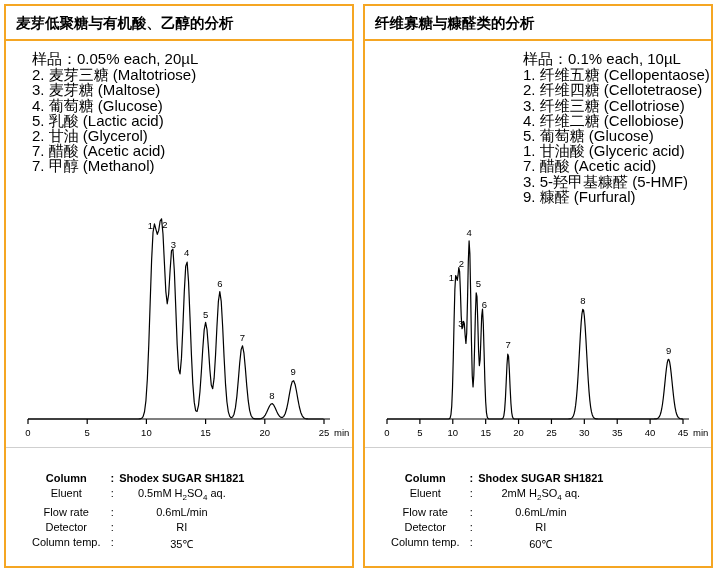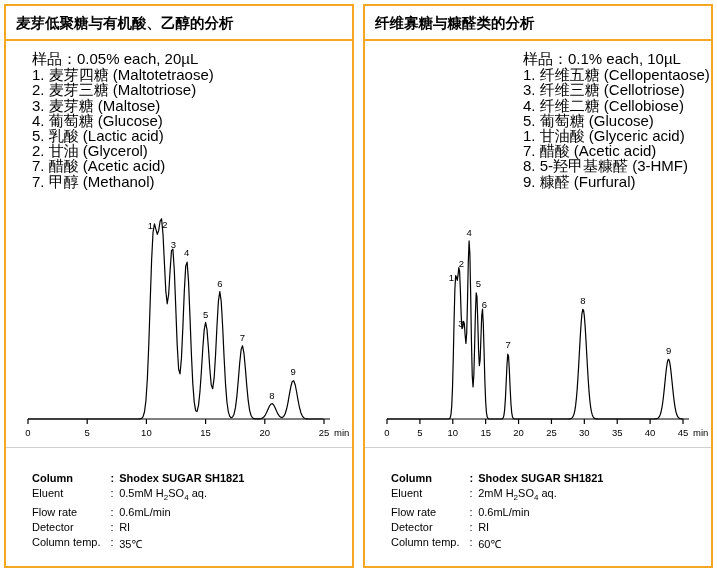--- a/index.html
+++ b/index.html
@@ -76,20 +76,21 @@
     font-size: 11px;
     color: #000;
   }
   .conds table {
     border-collapse: collapse;
   }
   .conds td {
     padding: 1.5px 0;
     vertical-align: top;
     white-space: nowrap;
+    text-align: center;
   }
   .conds td.k {
     padding-right: 10px;
   }
   .conds tr.first td {
     font-weight: bold;
   }
   .conds td.sep { padding-right: 5px; }
   sub { font-size: 8px; }
   .divider {
@@ -102,21 +103,20 @@
 <body>
 
 <div class="page">
 
   <div class="panel">
     <div class="panel-title">麦芽低聚糖与有机酸、乙醇的分析</div>
     <div class="panel-body">
 
       <div class="legend legend-left">
         <div class="sample">样品：0.05% each, 20µL</div>
-        <div>1. 麦芽四糖 (Maltotetraose)</div>
         <div>2. 麦芽三糖 (Maltotriose)</div>
         <div>3. 麦芽糖 (Maltose)</div>
         <div>4. 葡萄糖 (Glucose)</div>
         <div>5. 乳酸 (Lactic acid)</div>
         <div>2. 甘油 (Glycerol)</div>
         <div>7. 醋酸 (Acetic acid)</div>
         <div>7. 甲醇 (Methanol)</div>
       </div>
 
       <div class="chart">
@@ -185,26 +185,27 @@
     </div>
   </div>
 
   <div class="panel">
     <div class="panel-title">纤维寡糖与糠醛类的分析</div>
     <div class="panel-body">
 
       <div class="legend legend-right">
         <div class="sample">样品：0.1% each, 10µL</div>
         <div>1. 纤维五糖 (Cellopentaose)</div>
+        <div>2. 纤维四糖 (Cellotetraose)</div>
         <div>3. 纤维三糖 (Cellotriose)</div>
         <div>4. 纤维二糖 (Cellobiose)</div>
         <div>5. 葡萄糖 (Glucose)</div>
         <div>1. 甘油酸 (Glyceric acid)</div>
         <div>7. 醋酸 (Acetic acid)</div>
-        <div>8. 5-羟甲基糠醛 (3-HMF)</div>
+        <div>3. 5-羟甲基糠醛 (5-HMF)</div>
         <div>9. 糠醛 (Furfural)</div>
       </div>
 
       <div class="chart">
         <svg id="svg-right" width="345" height="420" viewBox="0 0 345 420">
             <path d="M 22.00 378.00 L 22.79 378.00 L 23.58 378.00 L 24.37 378.00 L 25.16 378.00 L 25.95 378.00 L 26.74 378.00 L 27.53 378.00 L 28.31 378.00 L 29.10 378.00 L 29.89 378.00 L 30.68 378.00 L 31.47 378.00 L 32.26 378.00 L 33.05 378.00 L 33.84 378.00 L 34.63 378.00 L 35.42 378.00 L 36.21 378.00 L 37.00 378.00 L 37.79 378.00 L 38.58 378.00 L 39.37 378.00 L 40.15 378.00 L 40.94 378.00 L 41.73 378.00 L 42.52 378.00 L 43.31 378.00 L 44.10 378.00 L 44.89 378.00 L 45.68 378.00 L 46.47 378.00 L 47.26 378.00 L 48.05 378.00 L 48.84 378.00 L 49.63 378.00 L 50.42 378.00 L 51.21 378.00 L 51.99 378.00 L 52.78 378.00 L 53.57 378.00 L 54.36 378.00 L 55.15 378.00 L 55.94 378.00 L 56.73 378.00 L 57.52 378.00 L 58.31 378.00 L 59.10 378.00 L 59.89 378.00 L 60.68 378.00 L 61.47 378.00 L 62.26 378.00 L 63.05 378.00 L 63.83 378.00 L 64.62 378.00 L 65.41 378.00 L 66.20 378.00 L 66.99 378.00 L 67.78 378.00 L 68.57 378.00 L 69.36 378.00 L 70.15 378.00 L 70.94 378.00 L 71.73 378.00 L 72.52 378.00 L 73.31 378.00 L 74.10 378.00 L 74.89 378.00 L 75.67 378.00 L 76.46 378.00 L 77.25 378.00 L 78.04 378.00 L 78.83 378.00 L 79.62 378.00 L 80.41 378.00 L 81.20 378.00 L 81.99 378.00 L 82.78 377.99 L 83.57 377.96 L 84.36 377.75 L 85.15 376.85 L 85.94 373.71 L 86.73 365.09 L 87.51 346.61 L 88.30 316.20 L 89.09 279.15 L 89.88 248.28 L 90.67 234.64 L 91.46 236.20 L 92.25 239.31 L 93.04 234.21 L 93.83 226.67 L 94.62 230.64 L 95.41 250.46 L 96.20 274.63 L 96.99 287.73 L 97.78 286.14 L 98.57 280.33 L 99.35 282.76 L 100.14 294.31 L 100.93 302.36 L 101.72 291.84 L 102.51 259.58 L 103.30 220.71 L 104.09 199.92 L 104.88 212.79 L 105.67 253.41 L 106.46 300.71 L 107.25 334.72 L 108.04 346.01 L 108.83 334.26 L 109.62 305.44 L 110.41 272.31 L 111.19 251.92 L 111.98 255.74 L 112.77 280.31 L 113.56 309.14 L 114.35 324.58 L 115.14 318.69 L 115.93 296.93 L 116.72 274.71 L 117.51 268.07 L 118.30 282.79 L 119.09 311.27 L 119.88 340.19 L 120.67 360.69 L 121.46 371.59 L 122.25 376.08 L 123.03 377.54 L 123.82 377.91 L 124.61 377.99 L 125.40 378.00 L 126.19 378.00 L 126.98 378.00 L 127.77 378.00 L 128.56 378.00 L 129.35 378.00 L 130.14 378.00 L 130.93 378.00 L 131.72 378.00 L 132.51 378.00 L 133.30 378.00 L 134.09 378.00 L 134.87 378.00 L 135.66 377.99 L 136.45 377.96 L 137.24 377.79 L 138.03 377.08 L 138.82 374.83 L 139.61 369.12 L 140.40 357.91 L 141.19 341.26 L 141.98 323.70 L 142.77 313.15 L 143.56 315.41 L 144.35 329.19 L 145.14 347.23 L 145.93 362.33 L 146.71 371.55 L 147.50 375.85 L 148.29 377.42 L 149.08 377.87 L 149.87 377.98 L 150.66 378.00 L 151.45 378.00 L 152.24 378.00 L 153.03 378.00 L 153.82 378.00 L 154.61 378.00 L 155.40 378.00 L 156.19 378.00 L 156.98 378.00 L 157.77 378.00 L 158.55 378.00 L 159.34 378.00 L 160.13 378.00 L 160.92 378.00 L 161.71 378.00 L 162.50 378.00 L 163.29 378.00 L 164.08 378.00 L 164.87 378.00 L 165.66 378.00 L 166.45 378.00 L 167.24 378.00 L 168.03 378.00 L 168.82 378.00 L 169.61 378.00 L 170.39 378.00 L 171.18 378.00 L 171.97 378.00 L 172.76 378.00 L 173.55 378.00 L 174.34 378.00 L 175.13 378.00 L 175.92 378.00 L 176.71 378.00 L 177.50 378.00 L 178.29 378.00 L 179.08 378.00 L 179.87 378.00 L 180.66 378.00 L 181.45 378.00 L 182.23 378.00 L 183.02 378.00 L 183.81 378.00 L 184.60 378.00 L 185.39 378.00 L 186.18 378.00 L 186.97 378.00 L 187.76 378.00 L 188.55 378.00 L 189.34 378.00 L 190.13 378.00 L 190.92 378.00 L 191.71 378.00 L 192.50 378.00 L 193.29 378.00 L 194.07 378.00 L 194.86 378.00 L 195.65 378.00 L 196.44 378.00 L 197.23 378.00 L 198.02 378.00 L 198.81 378.00 L 199.60 378.00 L 200.39 378.00 L 201.18 378.00 L 201.97 377.99 L 202.76 377.98 L 203.55 377.96 L 204.34 377.91 L 205.13 377.81 L 205.91 377.59 L 206.70 377.17 L 207.49 376.40 L 208.28 375.06 L 209.07 372.83 L 209.86 369.34 L 210.65 364.17 L 211.44 356.93 L 212.23 347.41 L 213.02 335.65 L 213.81 322.10 L 214.60 307.64 L 215.39 293.55 L 216.18 281.36 L 216.97 272.55 L 217.75 268.28 L 218.54 269.15 L 219.33 275.03 L 220.12 285.12 L 220.91 298.12 L 221.70 312.49 L 222.49 326.77 L 223.28 339.80 L 224.07 350.84 L 224.86 359.59 L 225.65 366.10 L 226.44 370.67 L 227.23 373.69 L 228.02 375.58 L 228.81 376.71 L 229.59 377.34 L 230.38 377.68 L 231.17 377.85 L 231.96 377.93 L 232.75 377.97 L 233.54 377.99 L 234.33 378.00 L 235.12 378.00 L 235.91 378.00 L 236.70 378.00 L 237.49 378.00 L 238.28 378.00 L 239.07 378.00 L 239.86 378.00 L 240.65 378.00 L 241.43 378.00 L 242.22 378.00 L 243.01 378.00 L 243.80 378.00 L 244.59 378.00 L 245.38 378.00 L 246.17 378.00 L 246.96 378.00 L 247.75 378.00 L 248.54 378.00 L 249.33 378.00 L 250.12 378.00 L 250.91 378.00 L 251.70 378.00 L 252.49 378.00 L 253.27 378.00 L 254.06 378.00 L 254.85 378.00 L 255.64 378.00 L 256.43 378.00 L 257.22 378.00 L 258.01 378.00 L 258.80 378.00 L 259.59 378.00 L 260.38 378.00 L 261.17 378.00 L 261.96 378.00 L 262.75 378.00 L 263.54 378.00 L 264.33 378.00 L 265.11 378.00 L 265.90 378.00 L 266.69 378.00 L 267.48 378.00 L 268.27 378.00 L 269.06 378.00 L 269.85 378.00 L 270.64 378.00 L 271.43 378.00 L 272.22 378.00 L 273.01 378.00 L 273.80 378.00 L 274.59 378.00 L 275.38 378.00 L 276.17 378.00 L 276.95 378.00 L 277.74 378.00 L 278.53 378.00 L 279.32 378.00 L 280.11 378.00 L 280.90 378.00 L 281.69 378.00 L 282.48 378.00 L 283.27 378.00 L 284.06 378.00 L 284.85 378.00 L 285.64 378.00 L 286.43 378.00 L 287.22 378.00 L 288.01 377.99 L 288.79 377.99 L 289.58 377.96 L 290.37 377.92 L 291.16 377.83 L 291.95 377.64 L 292.74 377.30 L 293.53 376.69 L 294.32 375.66 L 295.11 374.01 L 295.90 371.53 L 296.69 367.99 L 297.48 363.23 L 298.27 357.23 L 299.06 350.14 L 299.85 342.37 L 300.63 334.55 L 301.42 327.49 L 302.21 322.00 L 303.00 318.80 L 303.79 318.33 L 304.58 320.65 L 305.37 325.44 L 306.16 332.07 L 306.95 339.73 L 307.74 347.60 L 308.53 354.97 L 309.32 361.37 L 310.11 366.54 L 310.90 370.48 L 311.69 373.29 L 312.47 375.19 L 313.26 376.40 L 314.05 377.13 L 314.84 377.55 L 315.63 377.78 L 316.42 377.90 L 317.21 377.95 L 318.00 377.98" fill="none" stroke="#000" stroke-width="1.2" stroke-linejoin="round"></path>
             <line x1="22" y1="378" x2="324" y2="378" stroke="#000" stroke-width="1.2"></line>
             <line x1="22" y1="378" x2="22" y2="383" stroke="#000" stroke-width="1.2"></line>
             <text x="22" y="395" text-anchor="middle" font-family="&quot;Liberation Sans&quot;, sans-serif" font-size="9.5" fill="#000">0</text>
             <line x1="54.888888888888886" y1="378" x2="54.888888888888886" y2="383" stroke="#000" stroke-width="1.2"></line>

